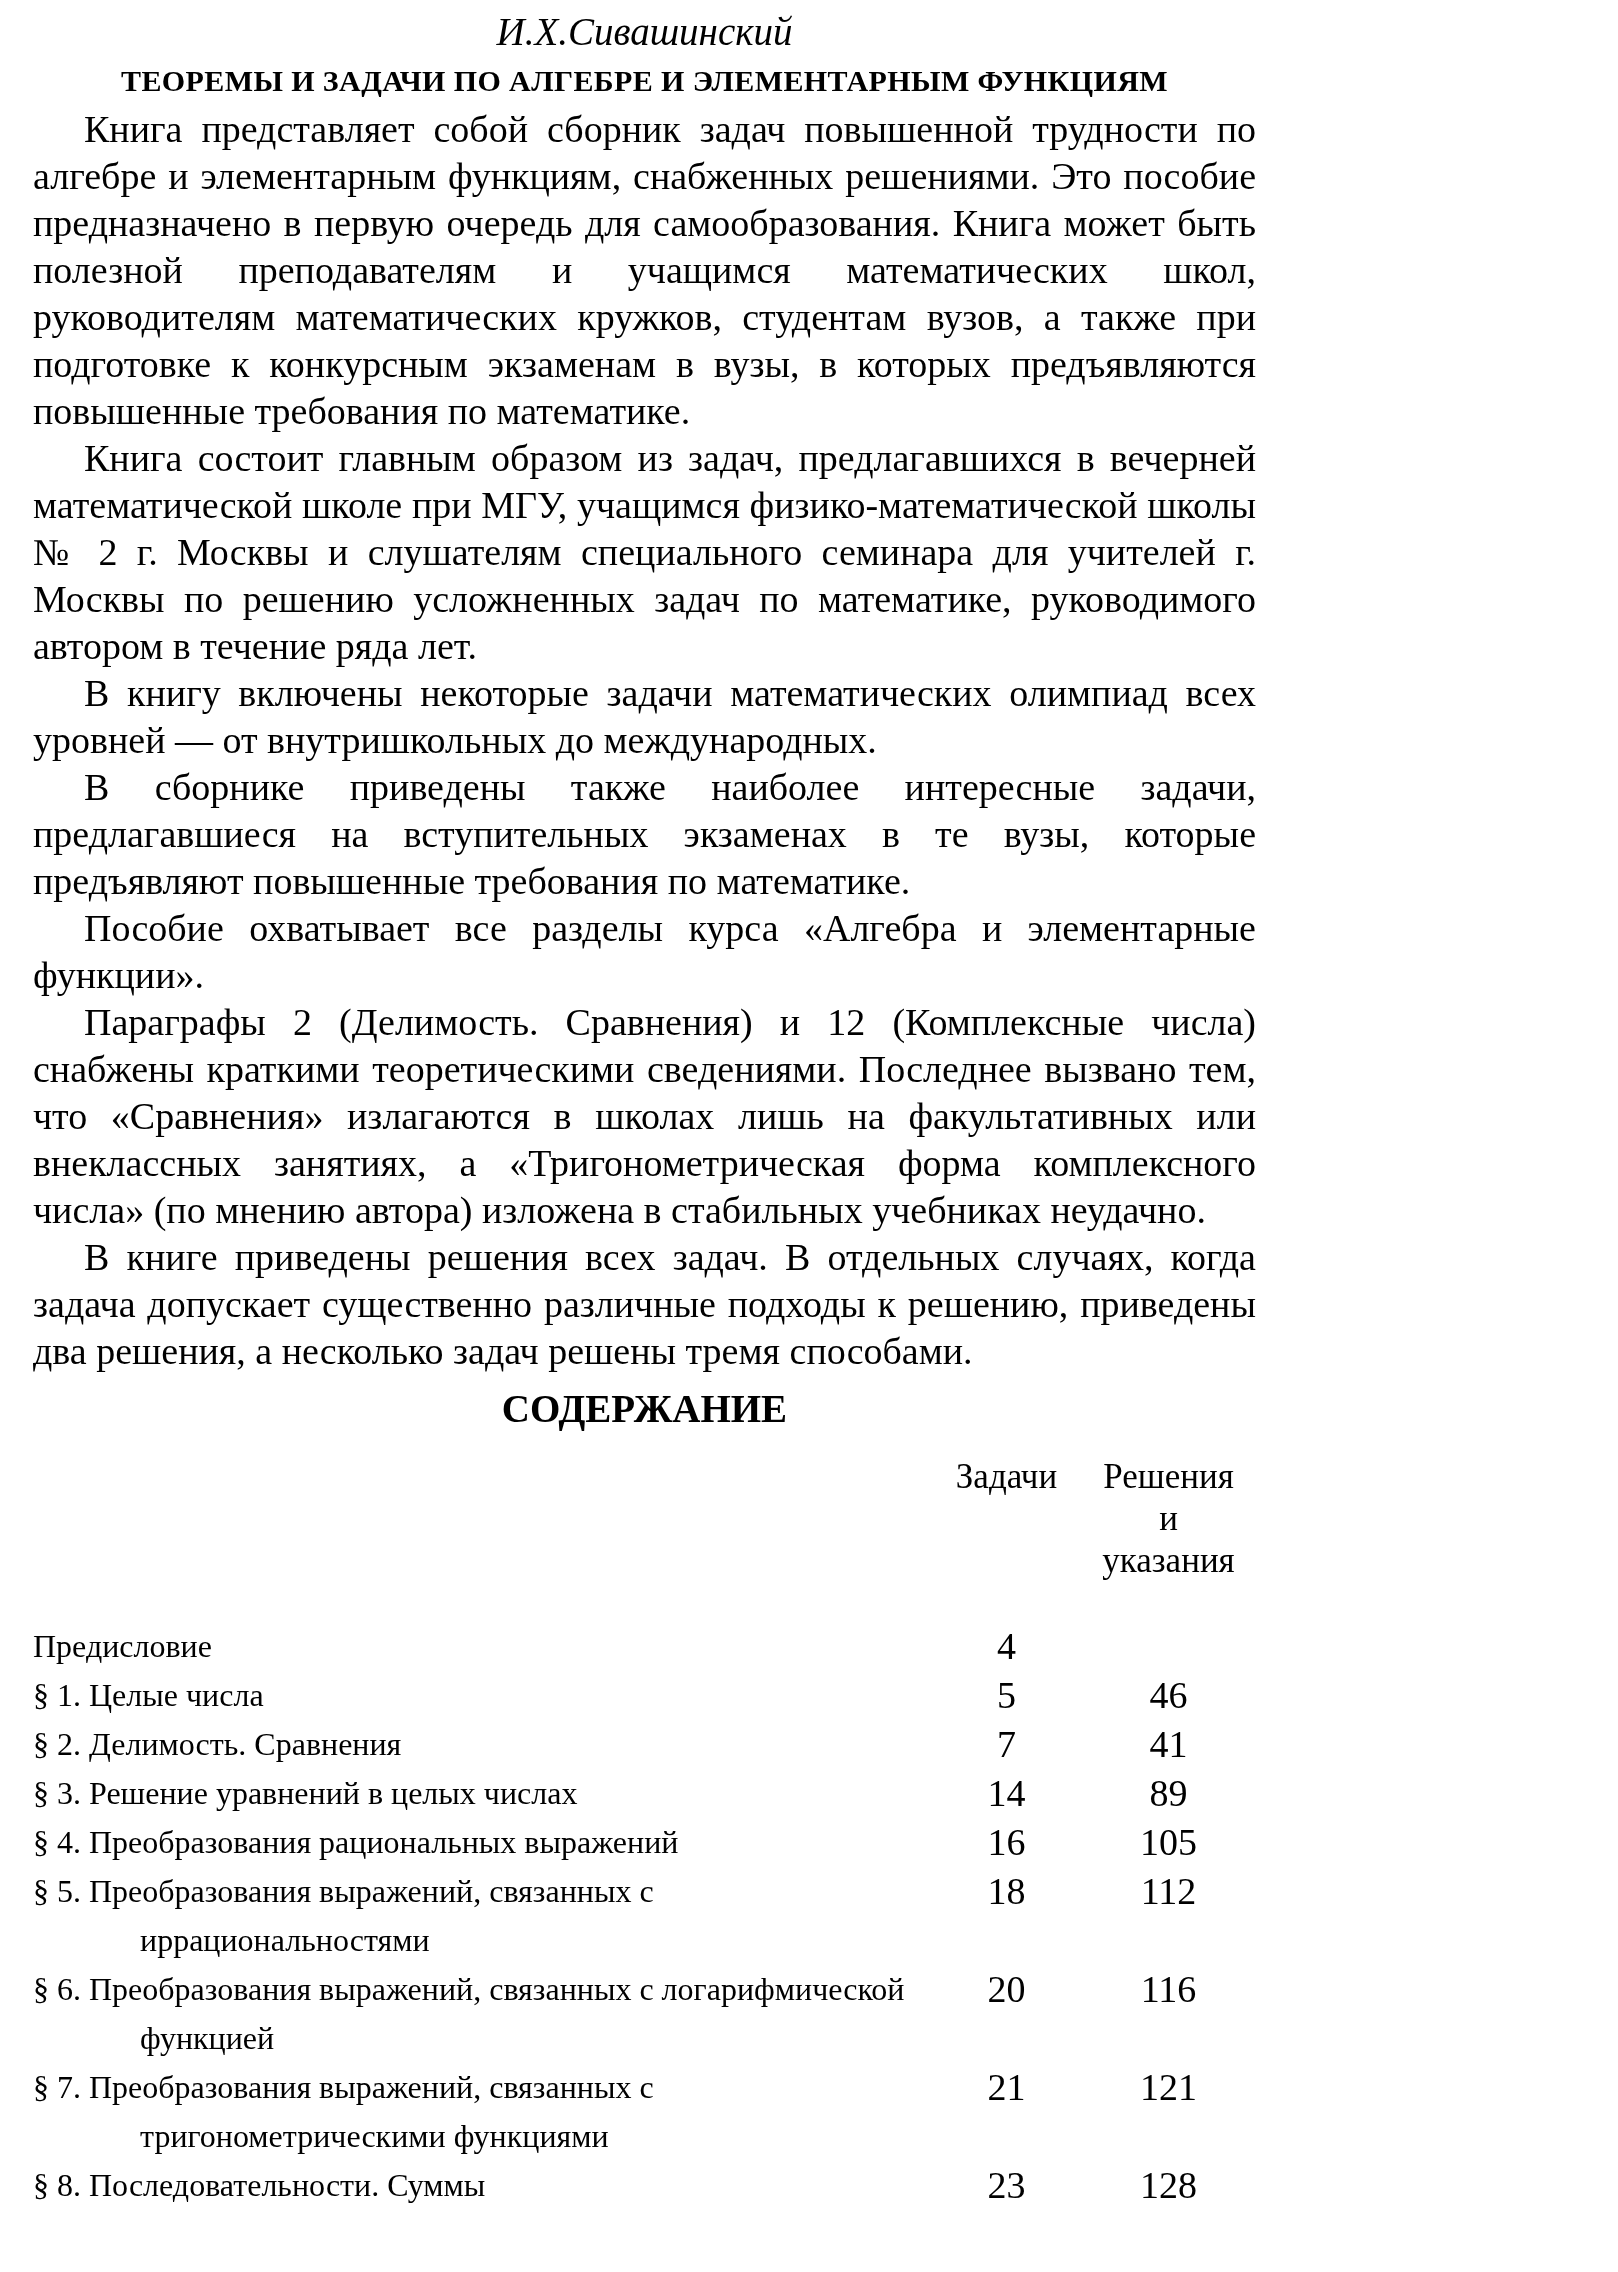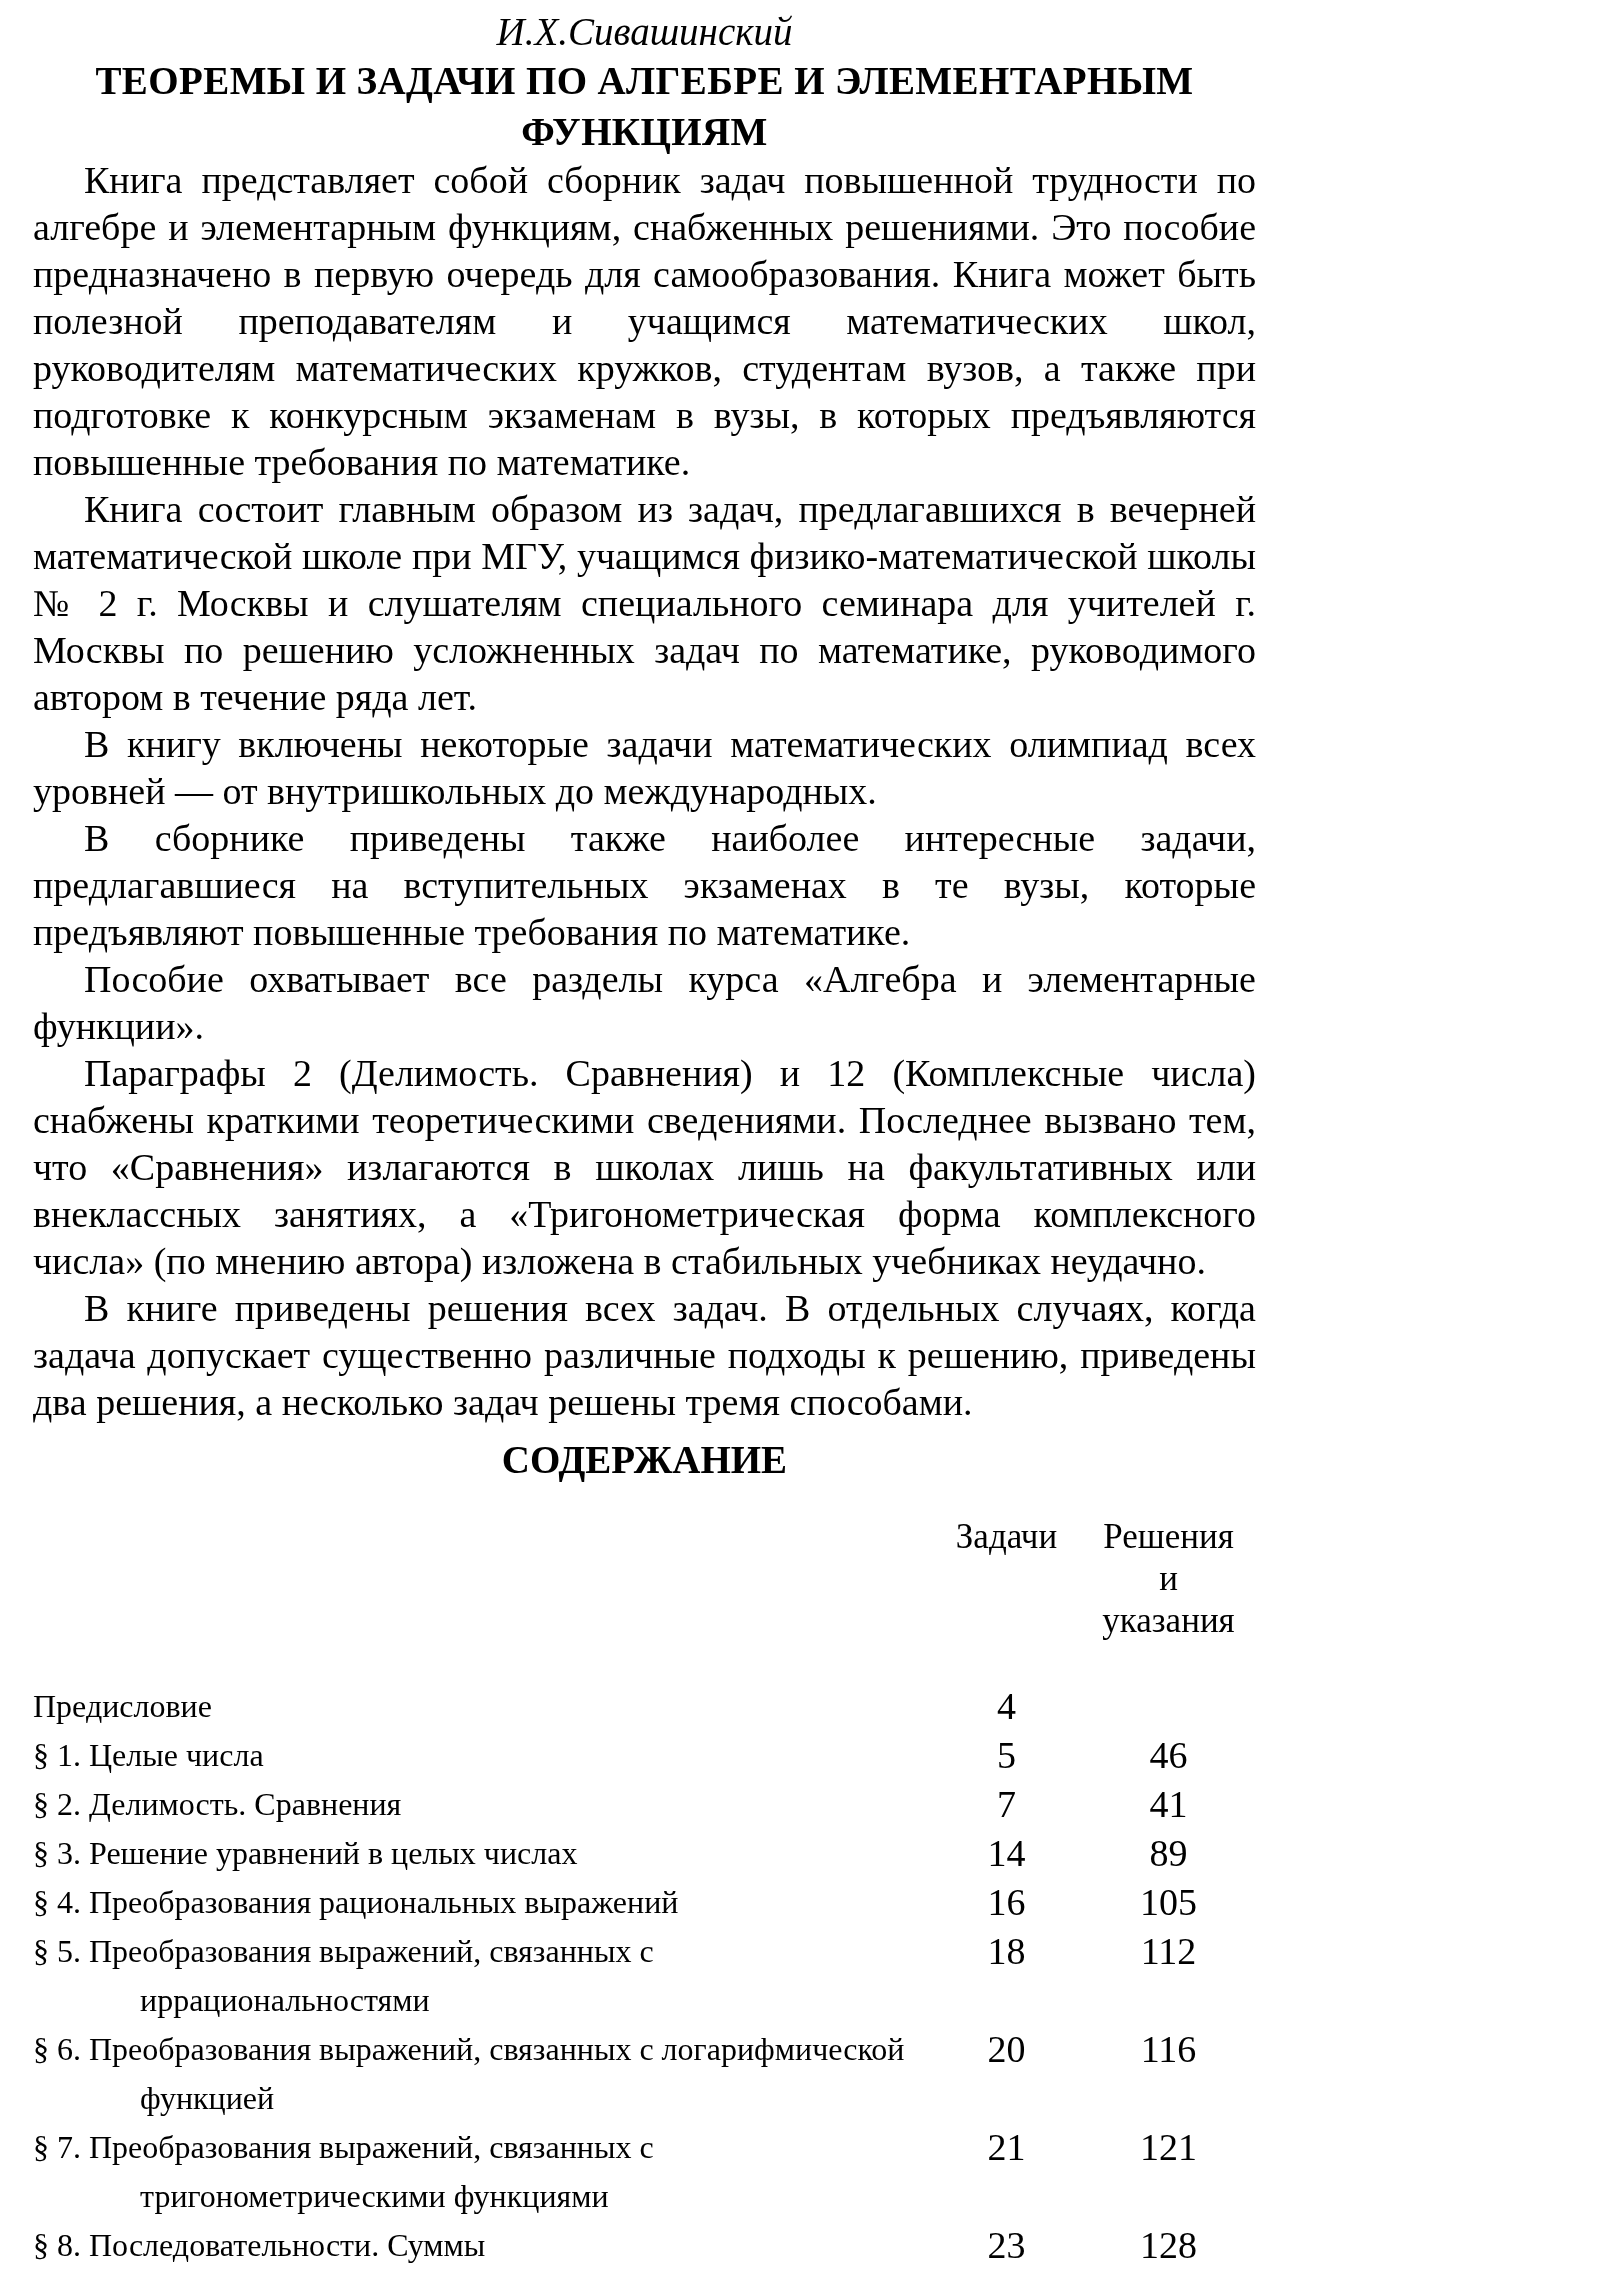--- a/index.html
+++ b/index.html
@@ -22,21 +22,21 @@
   }
   .author {
     text-align: center;
     font-style: italic;
     font-size: 39px;
     line-height: 46px;
   }
   .title {
     text-align: center;
     font-weight: bold;
-    font-size: 39px;
+    font-size: 30px;
     line-height: 51px;
     letter-spacing: 0.4px;
   }
   .para {
     font-size: 38px;
     line-height: 47px;
     text-align: justify;
     text-indent: 51px;
     margin: 0;
   }
@@ -46,21 +46,21 @@
     font-size: 39px;
     line-height: 53px;
     margin-top: 7px;
   }
   .toc-grid {
     display: grid;
     grid-template-columns: 1fr 149px 175px;
     align-items: start;
   }
   .toc-colheads {
-    margin-top: 30px;
+    margin-top: 21px;
     margin-bottom: 40px;
   }
   .toc-colhead {
     font-size: 35px;
     line-height: 42px;
     text-align: center;
   }
   .toc-row .toc-title {
     font-size: 32px;
     line-height: 49px;

